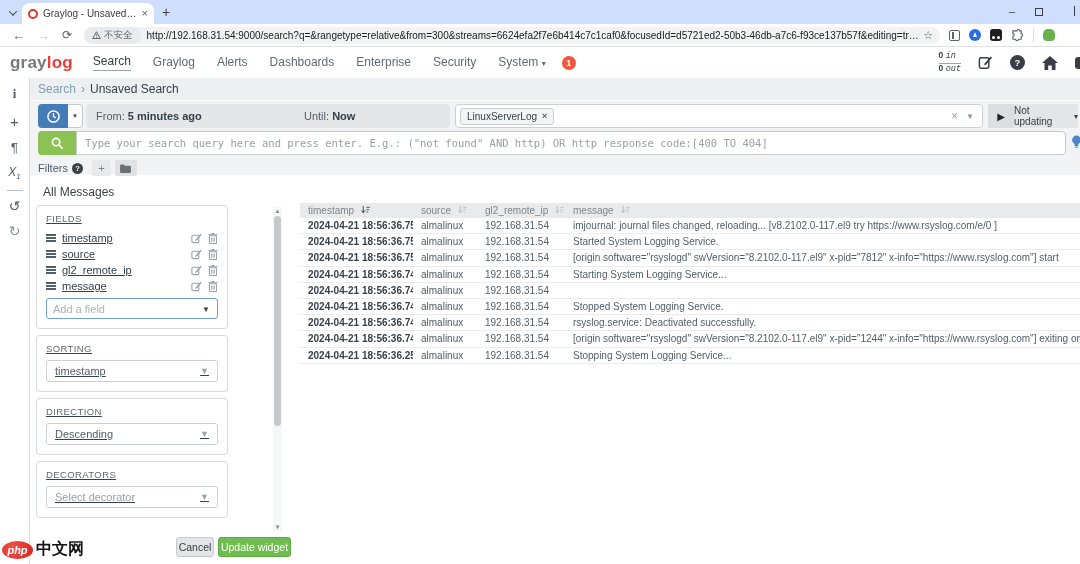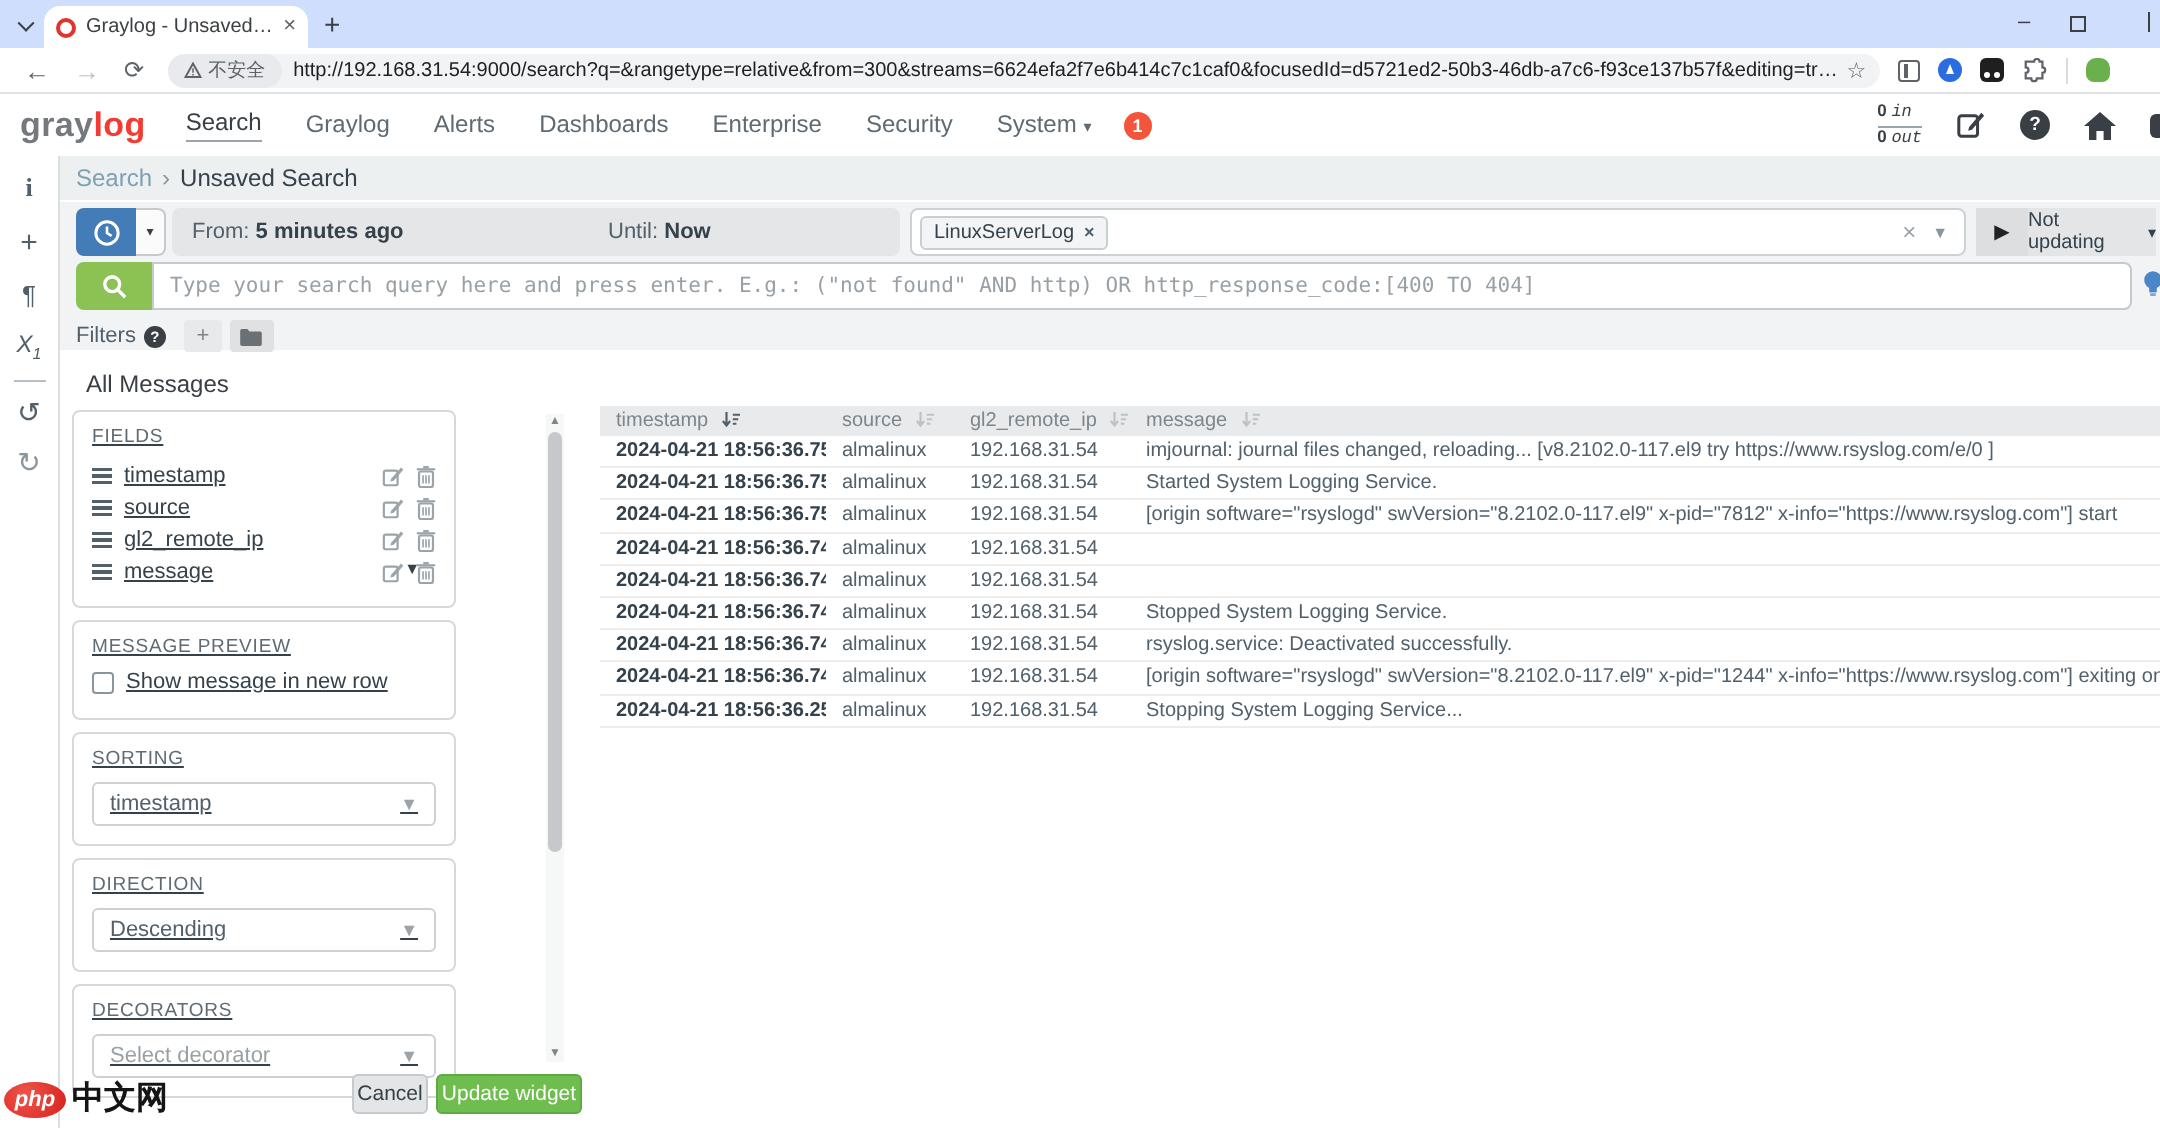--- a/index.html
+++ b/index.html
@@ -369,31 +369,25 @@
               <rect x="1.2" y="3" width="7.6" height="8.5" rx="1" fill="none" stroke="#9aa4aa" stroke-width="1.2"></rect>
               <rect x="0" y="1.2" width="10" height="1.2" fill="#9aa4aa"></rect>
               <rect x="3.5" y="0" width="3" height="1.2" fill="#9aa4aa"></rect>
               <path d="M3.4 5 v4.5 M5 5 v4.5 M6.6 5 v4.5" stroke="#9aa4aa" stroke-width="0.9"></path>
             </svg>
           </span>
         </div>
 
     </div>
     <div class="input-caret">
+      <input id="add-field-input" placeholder="Add a field" style="">
       <span class="ic">▼</span>
     </div>
   </div>
 
-  <div class="card" style="height:50px;">
-    <div class="card-heading">MESSAGE PREVIEW</div>
-    <div class="checkbox-row">
-      <span class="checkbox"></span>
-      <span class="checkbox-label">Show message in new row</span>
-    </div>
-  </div>
 
   <div class="card">
     <div class="card-heading">SORTING</div>
     <div class="select-box">
         <span>timestamp</span>
         <span class="sc">▼</span>
       </div>
   </div>
 
   <div class="card">
@@ -474,20 +468,21 @@
         <div class="t-cell ts">2024-04-21 18:56:36.758</div>
         <div class="t-cell src">almalinux</div>
         <div class="t-cell ip">192.168.31.54</div>
         <div class="t-cell msg">[origin software="rsyslogd" swVersion="8.2102.0-117.el9" x-pid="7812" x-info="https://www.rsyslog.com"] start</div>
       </div>
 
       <div class="t-row t-grid">
         <div class="t-cell ts">2024-04-21 18:56:36.745</div>
         <div class="t-cell src">almalinux</div>
         <div class="t-cell ip">192.168.31.54</div>
+        <div class="t-cell msg">Starting System Logging Service...</div>
       </div>
 
       <div class="t-row t-grid">
         <div class="t-cell ts">2024-04-21 18:56:36.743</div>
         <div class="t-cell src">almalinux</div>
         <div class="t-cell ip">192.168.31.54</div>
       </div>
 
       <div class="t-row t-grid">
         <div class="t-cell ts">2024-04-21 18:56:36.743</div>

